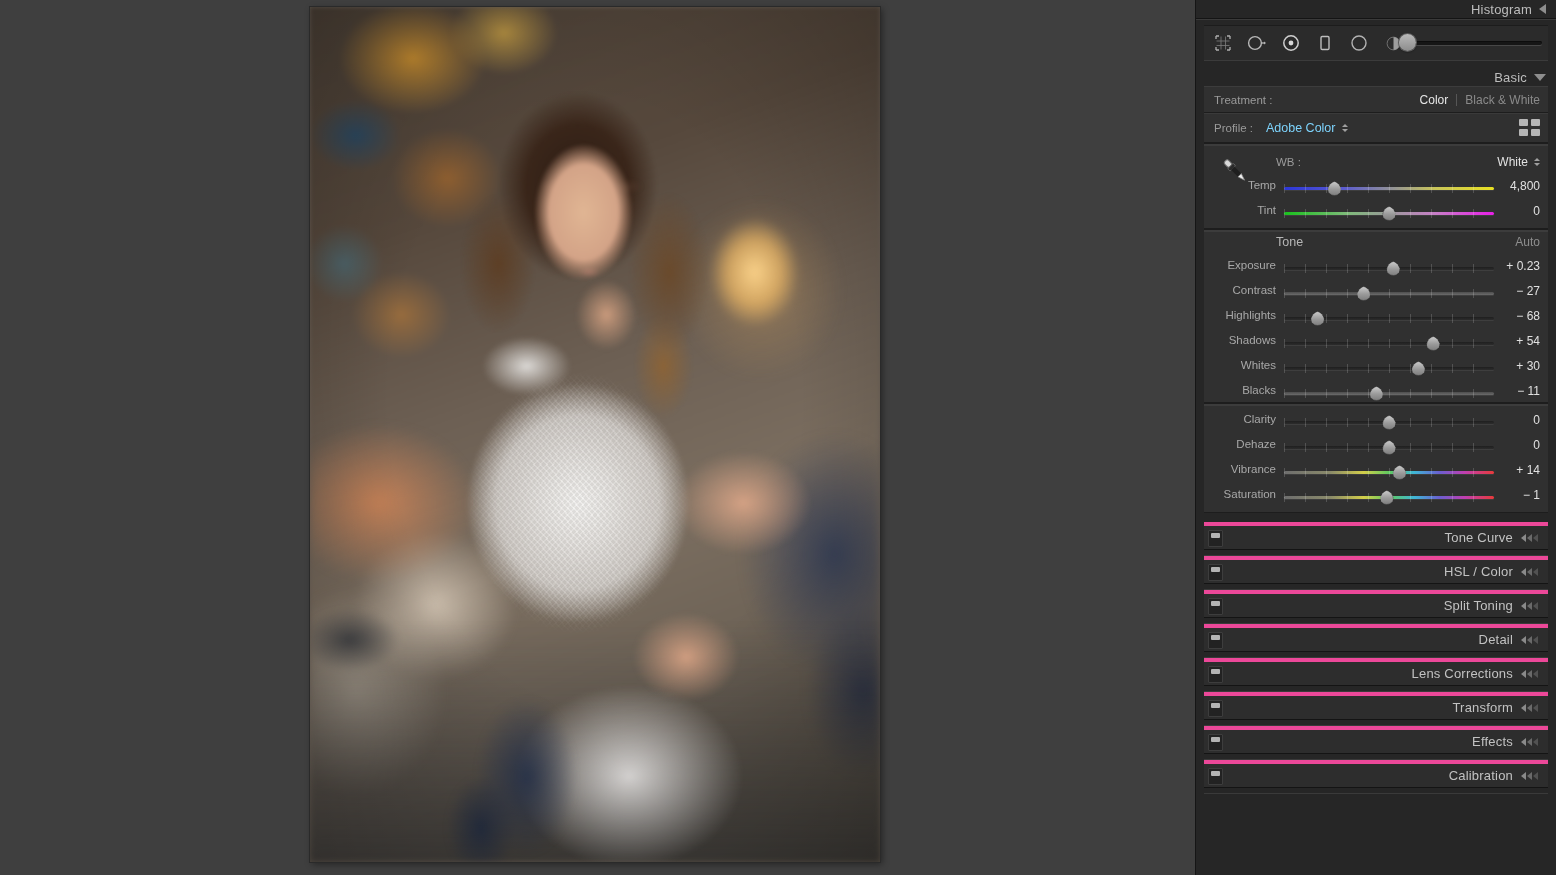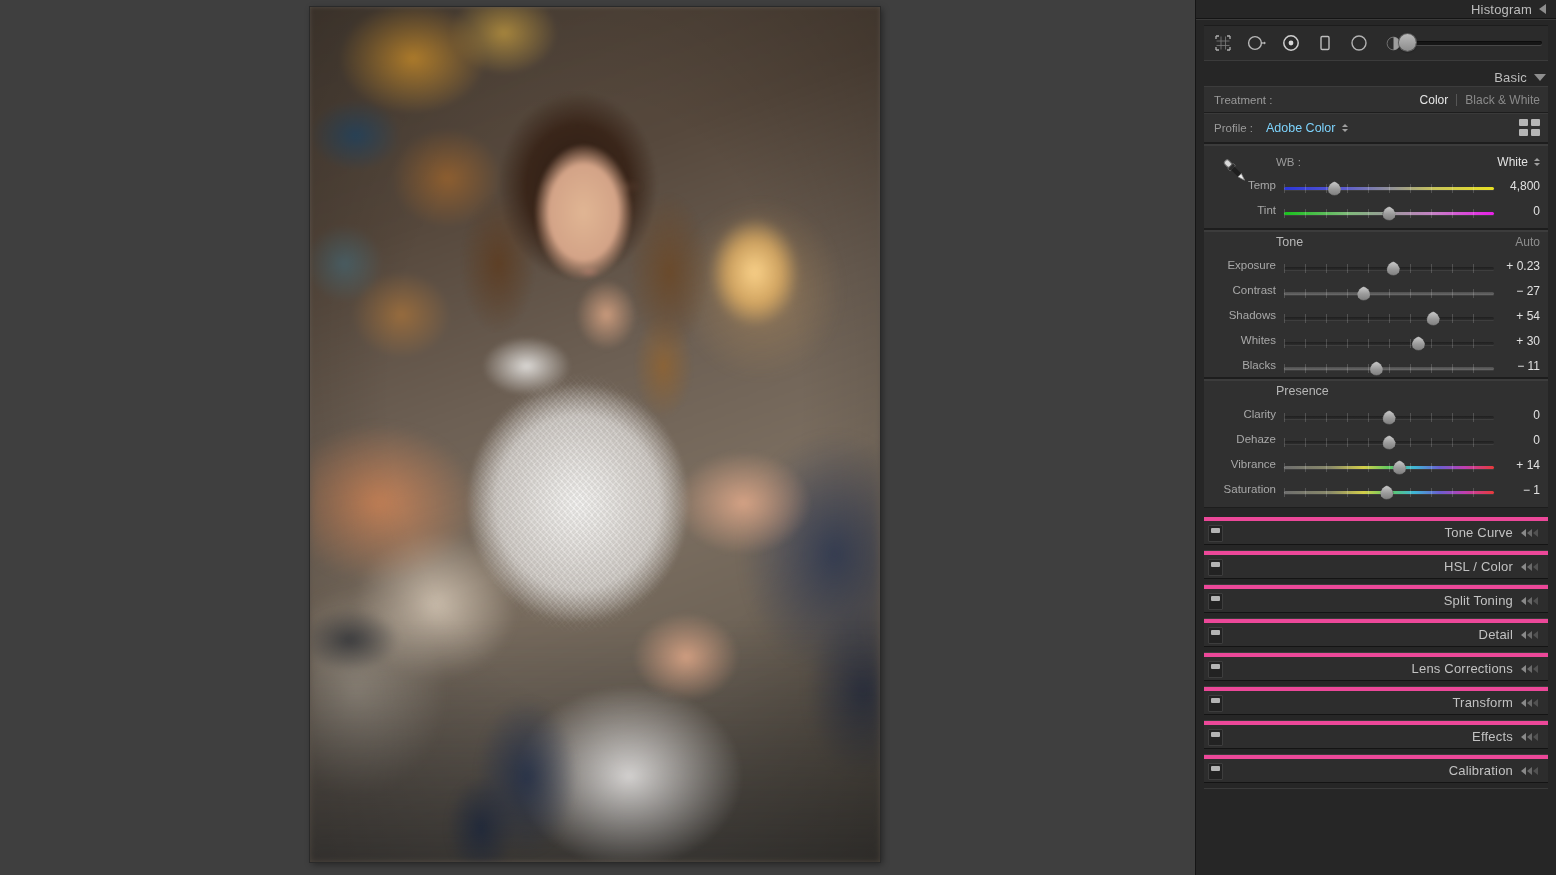--- a/index.html
+++ b/index.html
@@ -430,20 +430,29 @@
           <div class="srow">
             <span class="name">Contrast</span>
             <span class="strack-wrap">
               <span class="strack"></span>
               <span class="sticks"></span>
               <span class="knob" style="left: 38%;"></span>
             </span>
             <span class="value">− 27</span>
           </div>
           <div class="srow">
+            <span class="name">Highlights</span>
+            <span class="strack-wrap">
+              <span class="strack dark"></span>
+              <span class="sticks"></span>
+              <span class="knob" style="left: 16%;"></span>
+            </span>
+            <span class="value">− 68</span>
+          </div>
+          <div class="srow">
             <span class="name">Shadows</span>
             <span class="strack-wrap">
               <span class="strack dark"></span>
               <span class="sticks"></span>
               <span class="knob" style="left: 71%;"></span>
             </span>
             <span class="value">+ 54</span>
           </div>
           <div class="srow">
             <span class="name">Whites</span>
@@ -462,23 +471,20 @@
               <span class="knob" style="left: 44%;"></span>
             </span>
             <span class="value">− 11</span>
           </div>
         </div>
     </div>
 
     <div class="group-sep"></div>
 
     <div class="basic-group" style="padding-bottom:6px;">
-      <div class="sectitle">
-        <span class="t">Presence</span>
-      </div>
       <div id="presence-sliders">
           <div class="srow">
             <span class="name">Clarity</span>
             <span class="strack-wrap">
               <span class="strack dark"></span>
               <span class="sticks"></span>
               <span class="knob" style="left: 50%;"></span>
             </span>
             <span class="value">0</span>
           </div>

